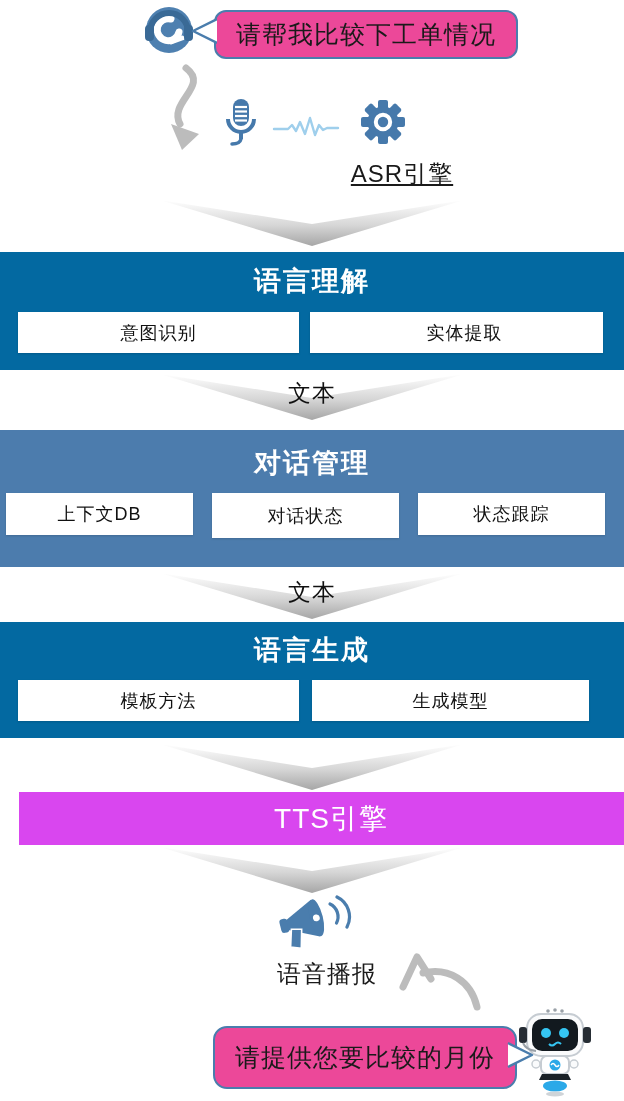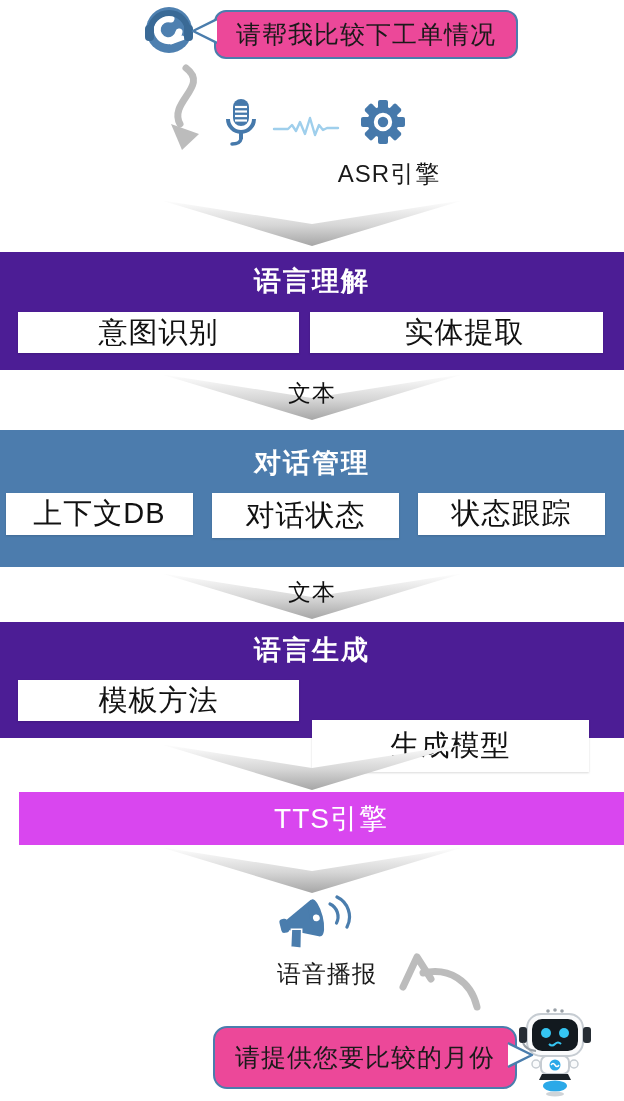--- a/index.html
+++ b/index.html
@@ -18,28 +18,28 @@
   
   .mini-label{position:absolute;text-align:center;font-size:24px;color:#1a1a1a;letter-spacing:1px;}
 
   
   .chevron{position:absolute;left:160px;width:304px;height:48px;}
   .chevron-label{position:absolute;width:304px;left:160px;text-align:center;
     font-size:23px;color:#111;z-index:2;letter-spacing:1px;}
 
   
   .block{position:absolute;left:0;width:624px;}
-  .block.green{background:#4c1d95;}
+  .block.green{background:#0369a1;}
   .block.blue{background:#4C7CAD;}
   .block.tts{background:#d946ef;margin-left:19px;}
   .block-title{text-align:center;color:#fff;font-weight:bold;font-size:27px;letter-spacing:2px;}
   .tts .block-title{font-weight:normal;font-size:28px;letter-spacing:1px;}
   .box-row{position:absolute;left:0;width:624px;display:flex;}
   .wbox{background:#fff;display:flex;align-items:center;justify-content:center;
-    font-size:29px;color:#111;letter-spacing:1px;box-shadow:0 1px 2px rgba(0,0,0,0.15);}
+    font-size:18px;color:#111;letter-spacing:1px;box-shadow:0 1px 2px rgba(0,0,0,0.15);}
 </style>
 </head>
 <body>
 
 <div id="stage">
 
   <svg class="abs" style="left:142px;top:5px;" width="54" height="50" viewBox="0 0 54 50">
     <circle cx="27" cy="25" r="23" fill="#4E80B0"></circle>
     <path d="M37,27 a11,11 0 1 1 -8,-13" stroke="#fff" stroke-width="7" fill="none" stroke-linecap="round"></path>
     <path d="M29,37 L40,33" stroke="#fff" stroke-width="5" stroke-linecap="round"></path>
@@ -81,21 +81,21 @@
     <g fill="#4679AB" transform="translate(23,23)">
       <rect x="-5" y="-22" width="10" height="44" rx="2"></rect>
       <rect x="-5" y="-22" width="10" height="44" rx="2" transform="rotate(45)"></rect>
       <rect x="-5" y="-22" width="10" height="44" rx="2" transform="rotate(90)"></rect>
       <rect x="-5" y="-22" width="10" height="44" rx="2" transform="rotate(135)"></rect>
       <circle r="15.5"></circle>
       <circle r="7.2" fill="none" stroke="#fff" stroke-width="4"></circle>
     </g>
   </svg>
 
-  <div class="mini-label" style="left:328px;top:158px;width:122px;">ASR引擎</div>
+  <div class="mini-label" style="left:341px;top:158px;width:122px;text-decoration:underline;">ASR引擎</div>
 
   <svg class="chevron" style="top:200px;" viewBox="0 0 304 48">
     <defs>
         <linearGradient id="chg1" x1="0" y1="0" x2="0" y2="1">
       <stop offset="0" stop-color="#ffffff"></stop>
           <stop offset="0.55" stop-color="#d6d6d6"></stop>
           <stop offset="1" stop-color="#a6a6a6"></stop>
     </linearGradient>
       </defs>
     <polygon points="0,0 152,24 304,0 152,46" fill="url(#chg1)"></polygon>
@@ -139,21 +139,21 @@
           <stop offset="1" stop-color="#a6a6a6"></stop>
     </linearGradient>
       </defs>
     <polygon points="0,0 152,24 304,0 152,46" fill="url(#chg3)"></polygon>
   </svg>
 
   <div class="block green" style="top:622px;height:116px;">
     <div class="block-title" style="margin-top:10px;">语言生成</div>
     <div class="box-row" style="top:58px;padding:0 35px 0 18px;box-sizing:border-box;justify-content:space-between;">
       <div class="wbox" style="width:281px;height:41px;">模板方法</div>
-      <div class="wbox" style="width:277px;height:52px;margin-top:40px;">生成模型</div>
+      <div class="wbox" style="width:277px;height:41px;">生成模型</div>
     </div>
   </div>
 
   <svg class="chevron" style="top:744px;" viewBox="0 0 304 48">
     <defs>
         <linearGradient id="chg4" x1="0" y1="0" x2="0" y2="1">
       <stop offset="0" stop-color="#ffffff"></stop>
           <stop offset="0.55" stop-color="#d6d6d6"></stop>
           <stop offset="1" stop-color="#a6a6a6"></stop>
     </linearGradient>

